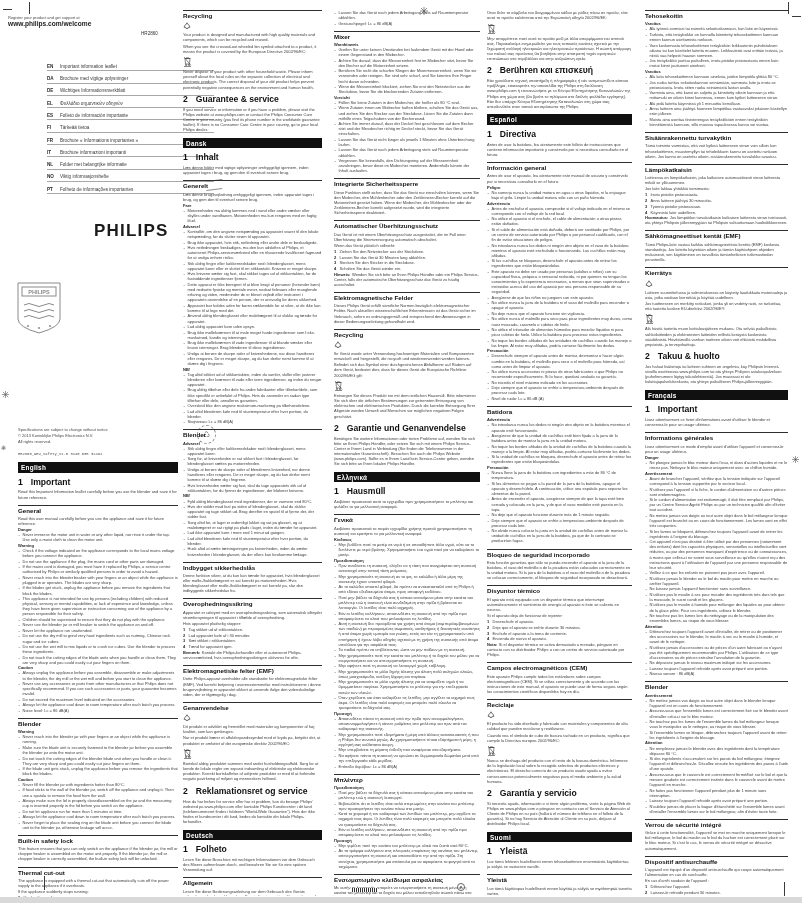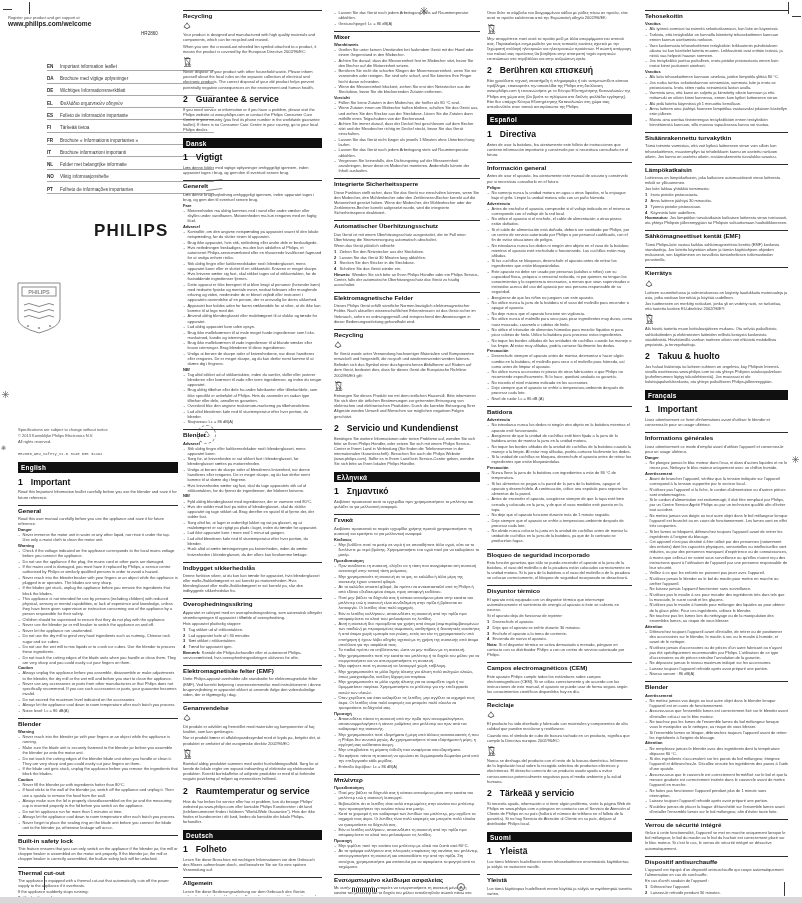--- a/index.html
+++ b/index.html
@@ -237,21 +237,21 @@
         </svg></span></div>
     <div class="p">Never dispose of your product with other household waste. Please inform yourself about the local rules on the separate collection of electrical and electronic products. The correct disposal of your old product helps prevent potentially negative consequences on the environment and human health.</div>
     <div class="h1">
       <span class="h1num">2</span>
       <span>Guarantee &amp; service</span>
     </div>
     <div class="p">If you need service or information or if you have a problem, please visit the Philips website at www.philips.com or contact the Philips Consumer Care Centre in your country (you find its phone number in the worldwide guarantee leaflet). If there is no Consumer Care Centre in your country, go to your local Philips dealer.</div>
     <div class="langbar">Dansk</div>
     <div class="h1">
       <span class="h1num">1</span>
-      <span>Vigtigt</span>
+      <span>Inhalt</span>
     </div>
     <div class="p">Læs denne folder med vigtige oplysninger omhyggeligt igennem, inden apparatet tages i brug, og gem den til eventuel senere brug.</div>
     <div class="h2">Generelt</div>
     <div class="p">Læs denne brugsvejledning omhyggeligt igennem, inden apparatet tages i brug, og gem den til eventuel senere brug.</div>
     <div class="blabel">Fare</div>
     <div class="li">Motorenheden må aldrig kommes ned i vand eller andre væsker eller skylles under vandhanen. Motorenheden må kun rengøres med en fugtig klud.</div>
     <div class="blabel">Advarsel</div>
     <div class="li">Kontrollér, om den angivne netspænding på apparatet svarer til den lokale netspænding, før du slutter strøm til apparatet.</div>
     <div class="li">Brug ikke apparatet, hvis stik, netledning eller andre dele er beskadigede.</div>
     <div class="li">Hvis netledningen beskadiges, må den kun udskiftes af Philips, et autoriseret Philips-serviceværksted eller en tilsvarende kvalificeret fagmand for at undgå enhver risiko.</div>
@@ -325,21 +325,21 @@
             <path d="M7 5 v-1.5 h4 v1.5"></path>
             <circle cx="6" cy="18" r="1.3"></circle>
             <circle cx="12" cy="18" r="1.3"></circle>
             <path d="M2 2 L16 19"></path>
             <path d="M2 21 h14"></path>
           </g>
         </svg></span></div>
     <div class="p">Bortskaf aldrig produktet sammen med andet husholdningsaffald. Sørg for at kende de lokale regler om separat indsamling af elektriske og elektroniske produkter. Korrekt bortskaffelse af udtjente produkter er med til at forhindre negativ påvirkning af miljøet og menneskers helbred.</div>
     <div class="h1">
       <span class="h1num">2</span>
-      <span>Raumtemperatur og service</span>
+      <span>Reklamationsret og service</span>
     </div>
     <div class="p">Hvis du har behov for service eller har et problem, kan du besøge Philips' websted på www.philips.com eller kontakte Philips Kundecenter i dit land (telefonnummeret findes i folderen "World-Wide Guarantee"). Hvis der ikke findes et kundecenter i dit land, bedes du kontakte din lokale Philips-forhandler.</div>
     <div class="langbar">Deutsch</div>
     <div class="h1">
       <span class="h1num">1</span>
       <span>Folheto</span>
     </div>
     <div class="p">Lesen Sie diese Broschüre mit wichtigen Informationen vor dem Gebrauch des Mixers aufmerksam durch, und bewahren Sie sie für eine spätere Verwendung auf.</div>
     <div class="h2">Allgemein</div>
     <div class="p">Lesen Sie diese Bedienungsanleitung vor dem Gebrauch des Geräts aufmerksam durch, und bewahren Sie sie für eine spätere Verwendung auf.</div>
@@ -402,27 +402,27 @@
             <path d="M7 5 v-1.5 h4 v1.5"></path>
             <circle cx="6" cy="18" r="1.3"></circle>
             <circle cx="12" cy="18" r="1.3"></circle>
             <path d="M2 2 L16 19"></path>
             <path d="M2 21 h14"></path>
           </g>
         </svg></span></div>
     <div class="p">Entsorgen Sie dieses Produkt nie mit dem restlichen Hausmüll. Bitte informieren Sie sich über die örtlichen Bestimmungen zur getrennten Entsorgung von elektrischen und elektronischen Produkten. Durch die korrekte Entsorgung Ihrer Altgeräte werden Umwelt und Menschen vor möglichen negativen Folgen geschützt.</div>
     <div class="h1">
       <span class="h1num">2</span>
-      <span>Servicio und Kundendienst</span>
+      <span>Garantie und Genanvendelse</span>
     </div>
     <div class="p">Benötigen Sie weitere Informationen oder treten Probleme auf, wenden Sie sich bitte an Ihren Philips Händler, oder setzen Sie sich mit einem Philips Service-Center in Ihrem Land in Verbindung (Sie finden die Telefonnummer in der internationalen Garantieschrift). Besuchen Sie auch die Philips Website (www.philips.com). Sollte es in Ihrem Land kein Service-Center geben, wenden Sie sich bitte an Ihren lokalen Philips Händler.</div>
     <div class="langbar">Ελληνικά</div>
     <div class="h1">
       <span class="h1num">1</span>
-      <span>Σημαντικό</span>
+      <span>Hausmüll</span>
     </div>
     <div class="p">Διαβάστε προσεκτικά αυτό το εγχειρίδιο πριν χρησιμοποιήσετε το μπλέντερ και φυλάξτε το για μελλοντική αναφορά.</div>
     <div class="h2">Γενικά</div>
     <div class="p">Διαβάστε προσεκτικά το παρόν εγχειρίδιο χρήσης προτού χρησιμοποιήσετε τη συσκευή και κρατήστε το για μελλοντική αναφορά.</div>
     <div class="blabel">Κίνδυνος</div>
     <div class="li">Μην βυθίζετε ποτέ το μοτέρ σε νερό ή σε οποιοδήποτε άλλο υγρό, ούτε να το ξεπλένετε με νερό βρύσης. Χρησιμοποιήστε ένα υγρό πανί για να καθαρίσετε το μοτέρ.</div>
     <div class="blabel">Προειδοποίηση</div>
     <div class="li">Πριν συνδέσετε τη συσκευή, ελέγξτε αν η τάση που αναγράφεται στη συσκευή αντιστοιχεί στην τοπική τάση ρεύματος.</div>
     <div class="li">Μην χρησιμοποιείτε τη συσκευή αν το φις, το καλώδιο ή άλλα μέρη της συσκευής έχουν υποστεί φθορά.</div>
     <div class="li">Αν το καλώδιο υποστεί φθορά, θα πρέπει να αντικατασταθεί από τη Philips ή από εξίσου εξειδικευμένα άτομα, προς αποφυγή κινδύνου.</div>
@@ -556,21 +556,21 @@
             <path d="M7 5 v-1.5 h4 v1.5"></path>
             <circle cx="6" cy="18" r="1.3"></circle>
             <circle cx="12" cy="18" r="1.3"></circle>
             <path d="M2 2 L16 19"></path>
             <path d="M2 21 h14"></path>
           </g>
         </svg></span></div>
     <div class="p">Nunca se deshaga del producto con el resto de la basura doméstica. Infórmese de la legislación local sobre la recogida selectiva de productos eléctricos y electrónicos. El desecho correcto de un producto usado ayuda a evitar consecuencias potencialmente negativas para el medio ambiente y la salud humana.</div>
     <div class="h1">
       <span class="h1num">2</span>
-      <span>Tärkeää y servicio</span>
+      <span>Garantía y servicio</span>
     </div>
     <div class="p">Si necesita ayuda, información o si tiene algún problema, visite la página Web de Philips en www.philips.com o póngase en contacto con el Servicio de Atención al Cliente de Philips en su país (hallará el número de teléfono en el folleto de la garantía). Si no hay Servicio de Atención al Cliente en su país, diríjase al distribuidor Philips local.</div>
     <div class="langbar">Suomi</div>
     <div class="h1">
       <span class="h1num">1</span>
       <span>Yleistä</span>
     </div>
     <div class="p">Lue tämä lehtinen huolellisesti ennen tehosekoittimen ensimmäistä käyttökertaa ja säilytä se vastaisen varalle.</div>
     <div class="h2">Yleistä</div>
     <div class="p">Lue tämä käyttöopas huolellisesti ennen käyttöä ja säilytä se myöhempää tarvetta varten.</div>

